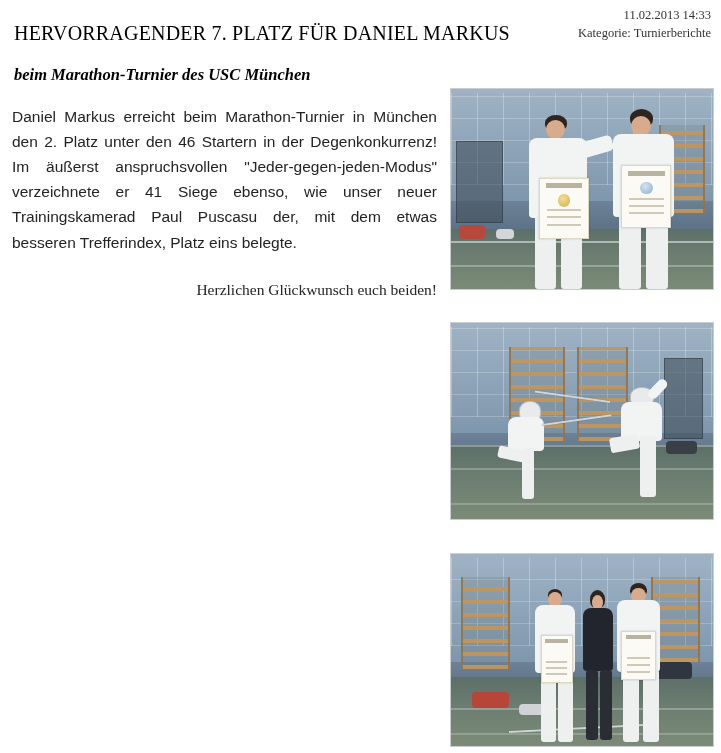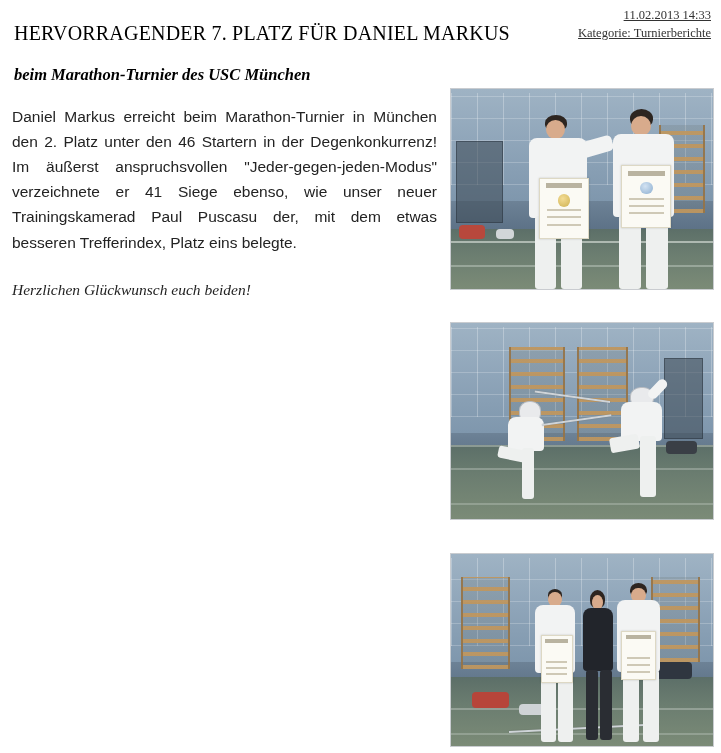--- a/index.html
+++ b/index.html
@@ -26,21 +26,21 @@
     position: absolute;
     right: 10px;
     top: 6px;
     width: 240px;
     text-align: right;
     font-family: "Liberation Serif", serif;
     font-size: 12.5px;
     color: #333;
     line-height: 1.45;
   }
-  .meta div { white-space: nowrap; text-decoration: underline; }
+  .meta div { white-space: nowrap; }
 
   .headline {
     font-family: "Liberation Serif", serif;
     font-size: 20px;
     font-weight: normal;
     letter-spacing: 0.2px;
     color: #000;
     margin: 14px 0 0 2px;
     max-width: 520px;
   }
@@ -63,24 +63,24 @@
   .body-text {
     font-family: Liberation Sans, sans-serif;
     font-size: 15.5px;
     line-height: 1.62;
     color: #232323;
     text-align: justify;
     margin: 0;
   }
   .closing {
     font-family: "Liberation Serif", serif;
-    font-style: italic;
     font-size: 15.5px;
     color: #232323;
     margin: 26px 0 6px 0;
+    text-align: right;
   }
 
   
   .photo {
     position: absolute;
     overflow: hidden;
     background: #7b8fa0;
     border: 1px solid #c9ccd0;
   }
   #photo-1 { left: 450px; top: 88px;  width: 262px; height: 200px; }

